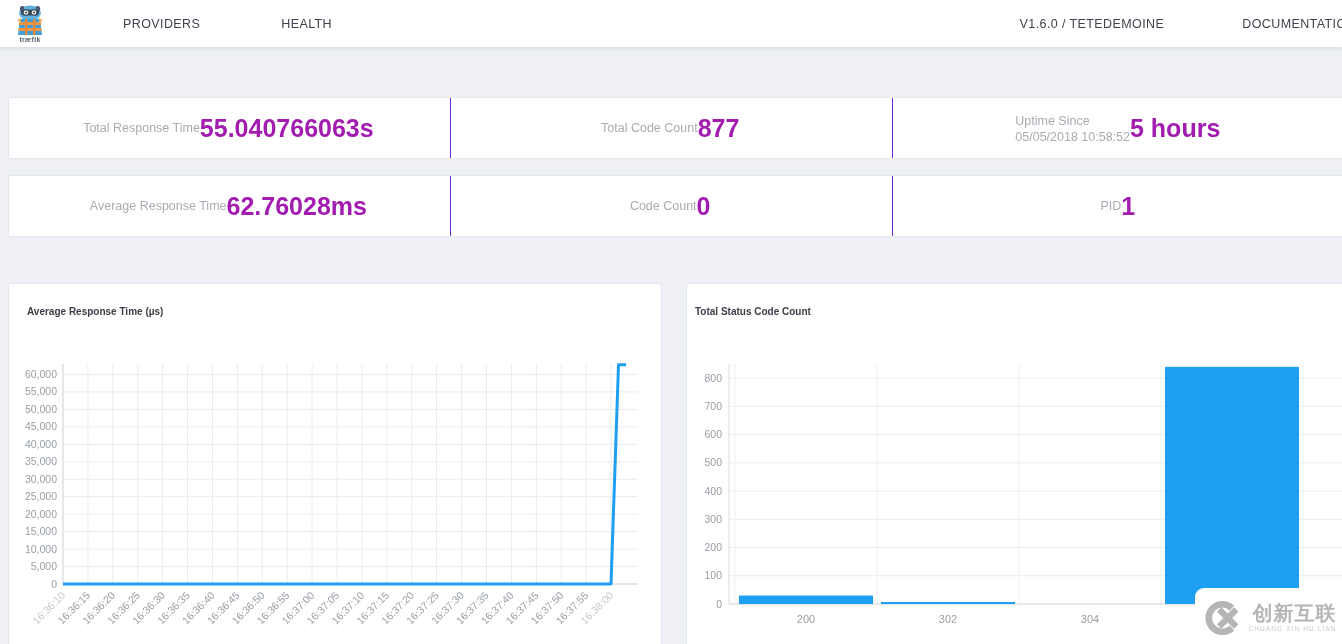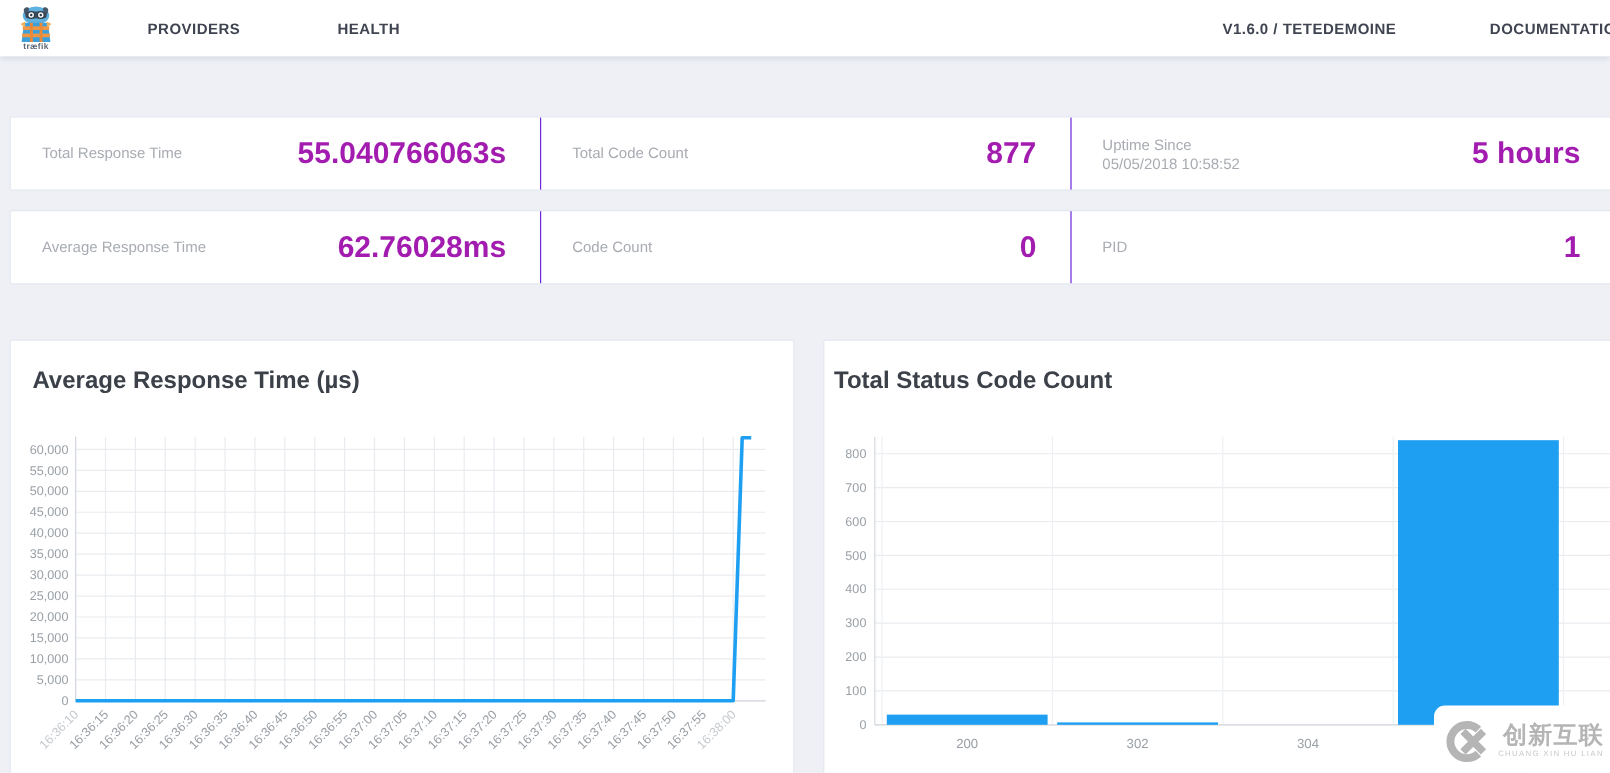--- a/index.html
+++ b/index.html
@@ -14,53 +14,53 @@
   .navbar {
     position:absolute; top:0; left:0; width:1342px; height:47px;
     background:#ffffff; box-shadow:0 2px 4px rgba(60,70,90,.12);
     display:flex; align-items:center; z-index:5;
   }
   .brand { display:flex; flex-direction:column; align-items:center; margin-left:8px; width:44px; cursor:pointer; }
   .brand svg { display:block; }
   .brand-text { font-size:7px; font-weight:bold; color:#5a6472; letter-spacing:.3px; margin-top:-1px; }
   .nav-links { display:flex; gap:37px; margin-left:27px; }
   .nav-link, .nav-right-item {
-    font-size:12.5px; font-weight:700; letter-spacing:.4px; color:#3f4450;
+    font-size:12.5px; font-weight:400; letter-spacing:.4px; color:#3f4450;
     text-transform:uppercase; cursor:pointer; white-space:nowrap;padding-left:44px;
   }
   .nav-right { display:flex; gap:34px; margin-left:auto; margin-right:-14px; align-items:center; }
   .nav-version { cursor:default; }
   
   .statcard {
     position:absolute; left:8px; width:1338px; height:62px;
     background:#fff; border:1px solid #e3e8ef; border-radius:2px;
     display:flex; align-items:stretch;
   }
   .statcard.row1 { top:97px; }
   .statcard.row2 { top:175px; }
   .stat-cell {
-    flex:1; display:flex; align-items:center; justify-content:space-between;
+    flex:1; display:flex; align-items:center; justify-content:center;
     padding:0 28px 0 26px; min-width:0;
   }
   .stat-cell + .stat-cell { border-left:1px solid #6d28d9; }
   .stat-cell:last-child { flex:1.03; }
   .stat-label { font-size:12.5px; color:#a8acb2; line-height:1.45; }
   .stat-sublabel { font-size:12.5px; color:#a8acb2; }
   .stat-sublabel:empty { display:none; }
   .stat-value { font-size:25px; font-weight:700; color:#a21caf; white-space:nowrap; }
   
   .chartcard {
     position:absolute; top:283px; background:#fff;
     border:1px solid #e3e8ef; border-radius:2px; overflow:hidden;
   }
   .chartcard.left  { left:8px;   width:654px; height:380px; }
   .chartcard.right { left:686px; width:660px; height:380px; }
   .chart-title {
     position:absolute; left:18px; top:22px;
-    font-size:20px; font-weight:700; color:#3b4049; z-index:2;
+    font-size:10px; font-weight:700; color:#3b4049; z-index:2;
   }
   .chartcard.right .chart-title { left:8px; }
   .chart-svg { position:absolute; left:0; top:0; }
   
   .watermark {
     position:absolute; right:-3px; bottom:-3px; width:150px; height:59px;
     background:#fff; border-radius:9px; z-index:10;
     display:flex; align-items:center; justify-content:center; gap:7px;
   }
   .wm-textcol { display:flex; flex-direction:column; line-height:1;align-items:flex-end; }

